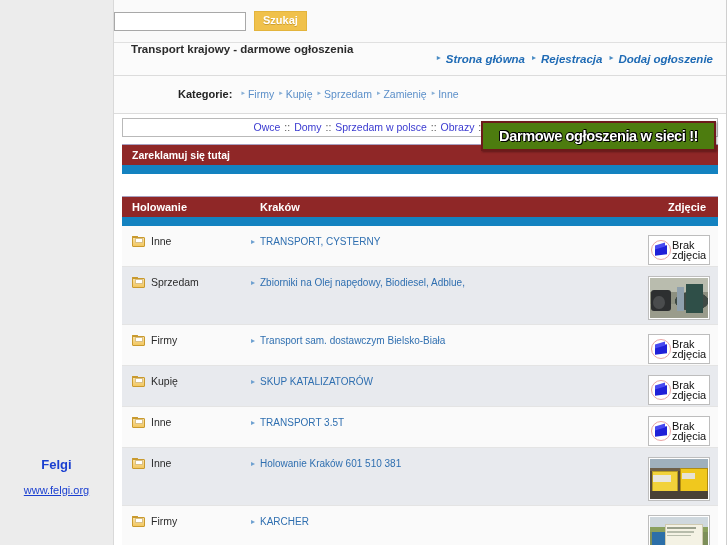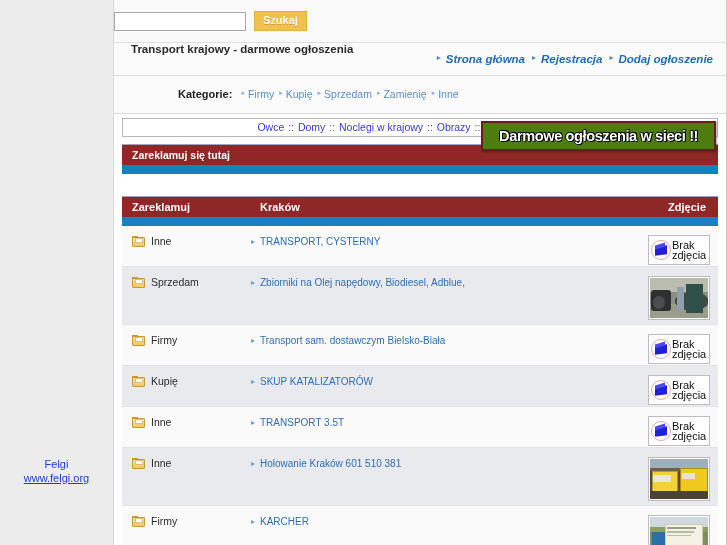--- a/index.html
+++ b/index.html
@@ -31,25 +31,25 @@
     position: absolute;
     left: 0;
     right: 0;
     top: 458px;
     text-align: center;
     font-size: 11px;
     color: #1a1a1a;
     line-height: 13px;
   }
   #left-ad .ad-title {
-    font-weight: normal;
+    font-weight: bold;
     color: #1a3fd0;
-    font-size: 11px;
+    font-size: 13px;
     display: block;
-    margin-bottom: 1px;
+    margin-bottom: 13px;
   }
   #left-ad .ad-link {
     color: #1a3fd0;
     text-decoration: underline;
     display: block;
     margin-top: 1px;
   }
 
   
   #main {
@@ -484,21 +484,21 @@
         <span>Darmowe ogłoszenia w sieci !!</span>
       </div>
     </div>
 
     <div class="sublinks-wrap">
       <div class="sublinks">
         <a href="#">Owce</a>
         <span class="sep">::</span>
         <a href="#">Domy</a>
         <span class="sep">::</span>
-        <a href="#">Noclegi w krajowy</a>
+        <a href="#">Sprzedam w polsce</a>
         <span class="sep">::</span>
         <a href="#">Obrazy</a>
         <span class="sep">::</span>
         <a href="#">Praca felgami</a>
         <span class="sep">::</span>
         <a href="#">Inne</a>
       </div>
     </div>
 
     <div class="adblock-wrap">
@@ -511,21 +511,21 @@
 
     <div class="table-wrap">
       <table class="listing">
         <colgroup>
           <col class="col-cat">
           <col class="col-title">
           <col class="col-photo">
         </colgroup>
         <thead>
           <tr>
-            <th>Zareklamuj</th>
+            <th>Holowanie</th>
             <th>Kraków</th>
             <th class="th-photo">Zdjęcie</th>
           </tr>
           <tr class="head-blue">
             <td colspan="3"></td>
           </tr>
         </thead>
         <tbody id="listing-body">
             <tr class="row plain" style="height: 40px;">
               <td class="cat-cell"><span class="folder-icon"><span class="f-tab"></span><span class="f-back"></span><span class="f-paper"></span></span><span>Inne</span></td>

